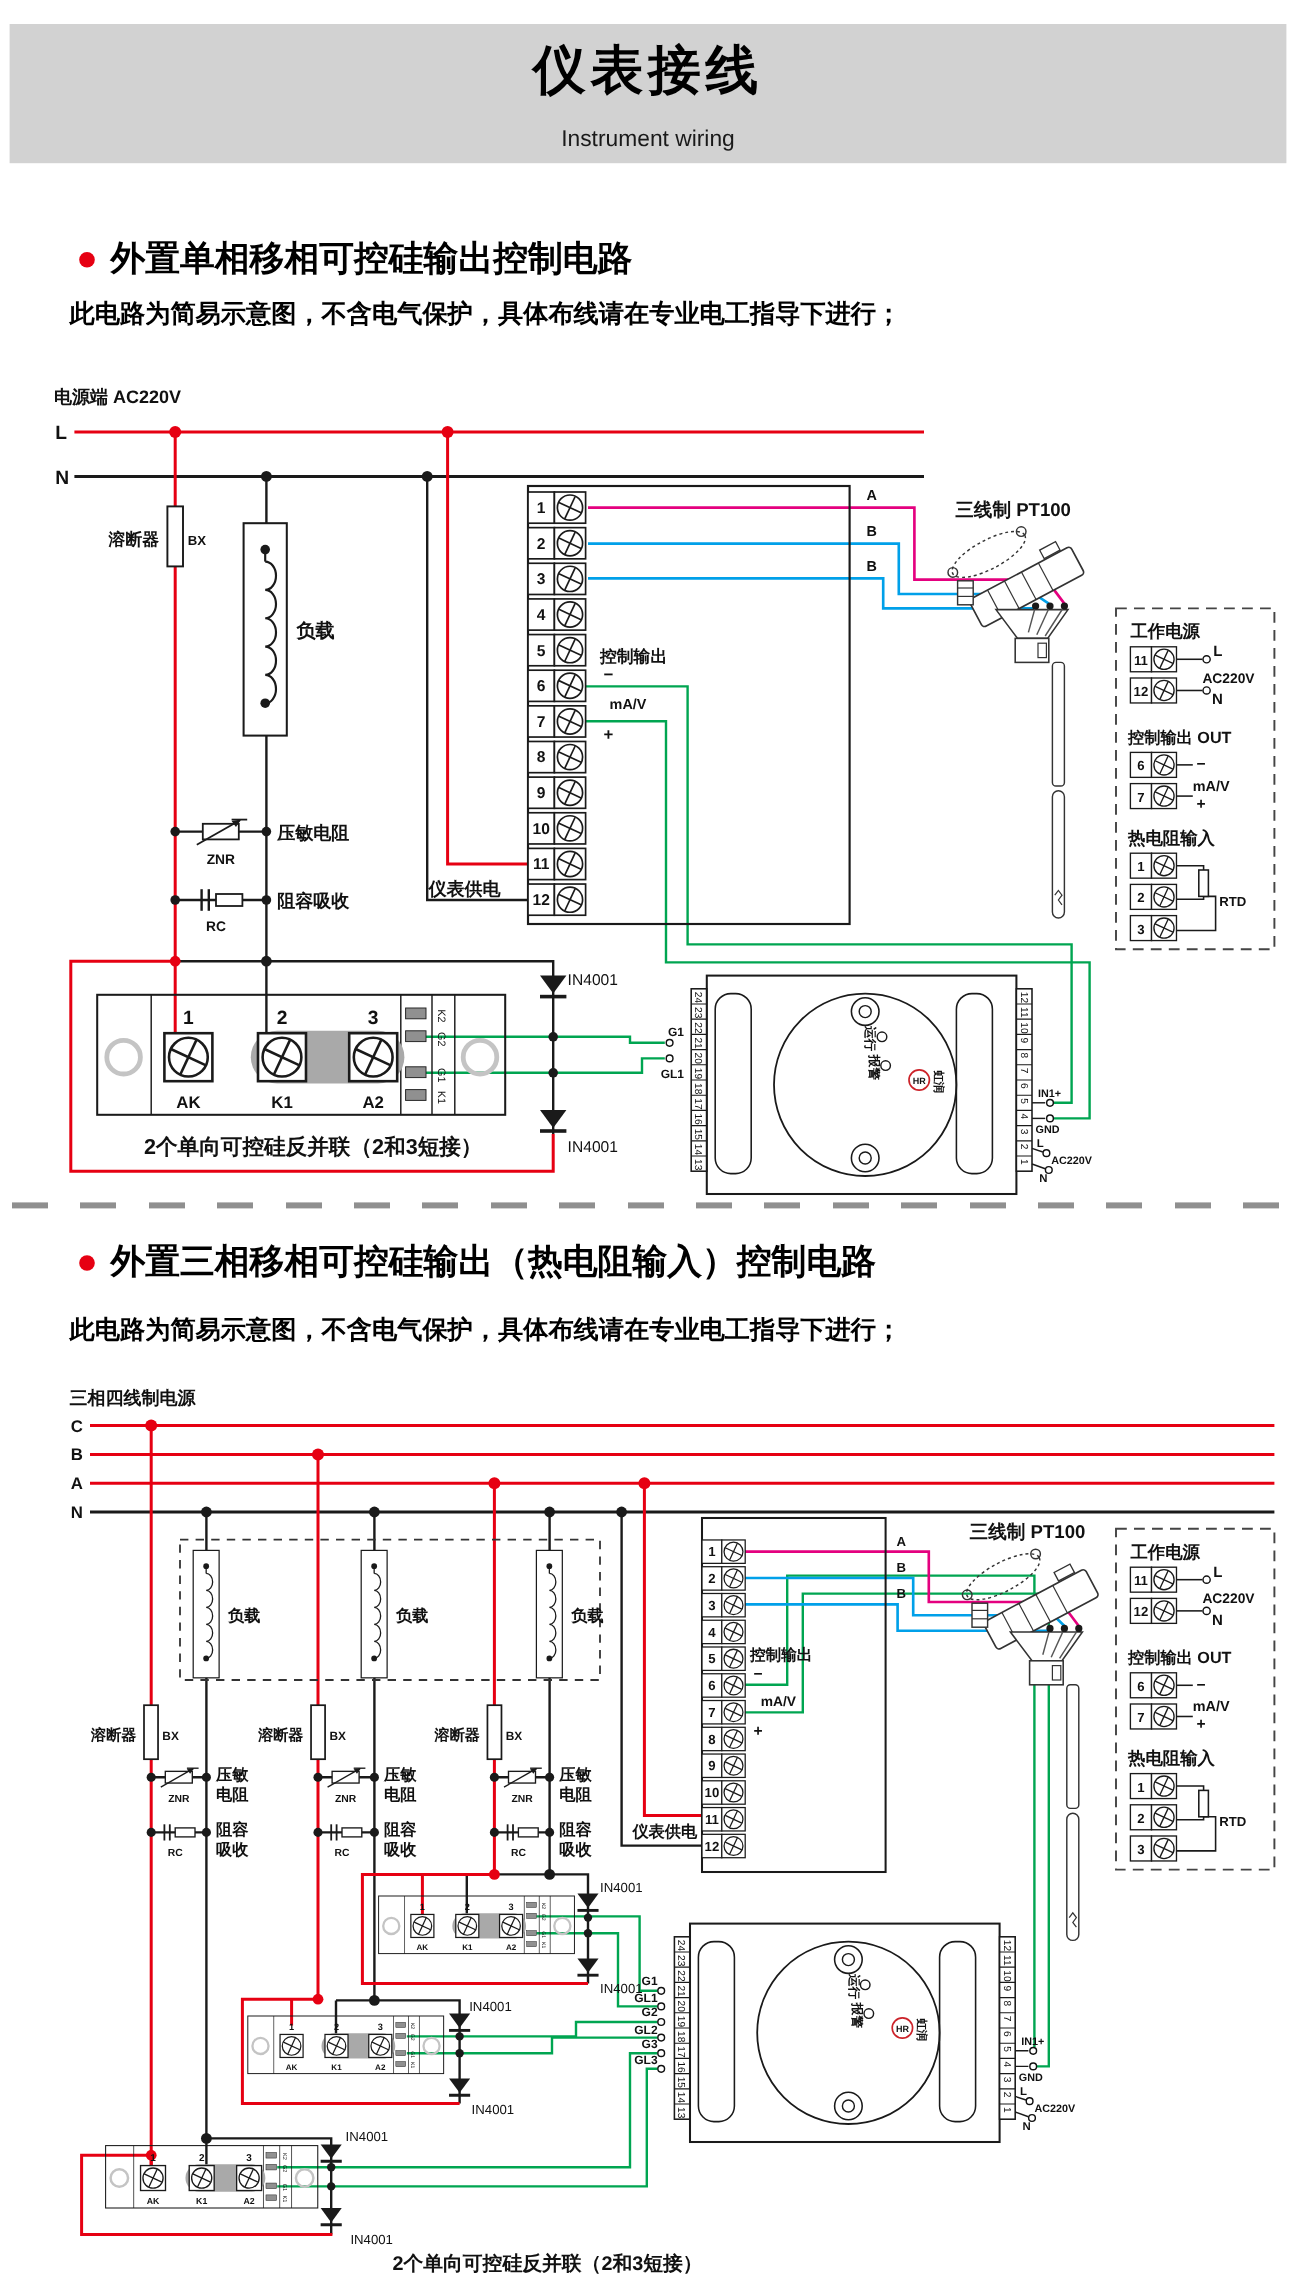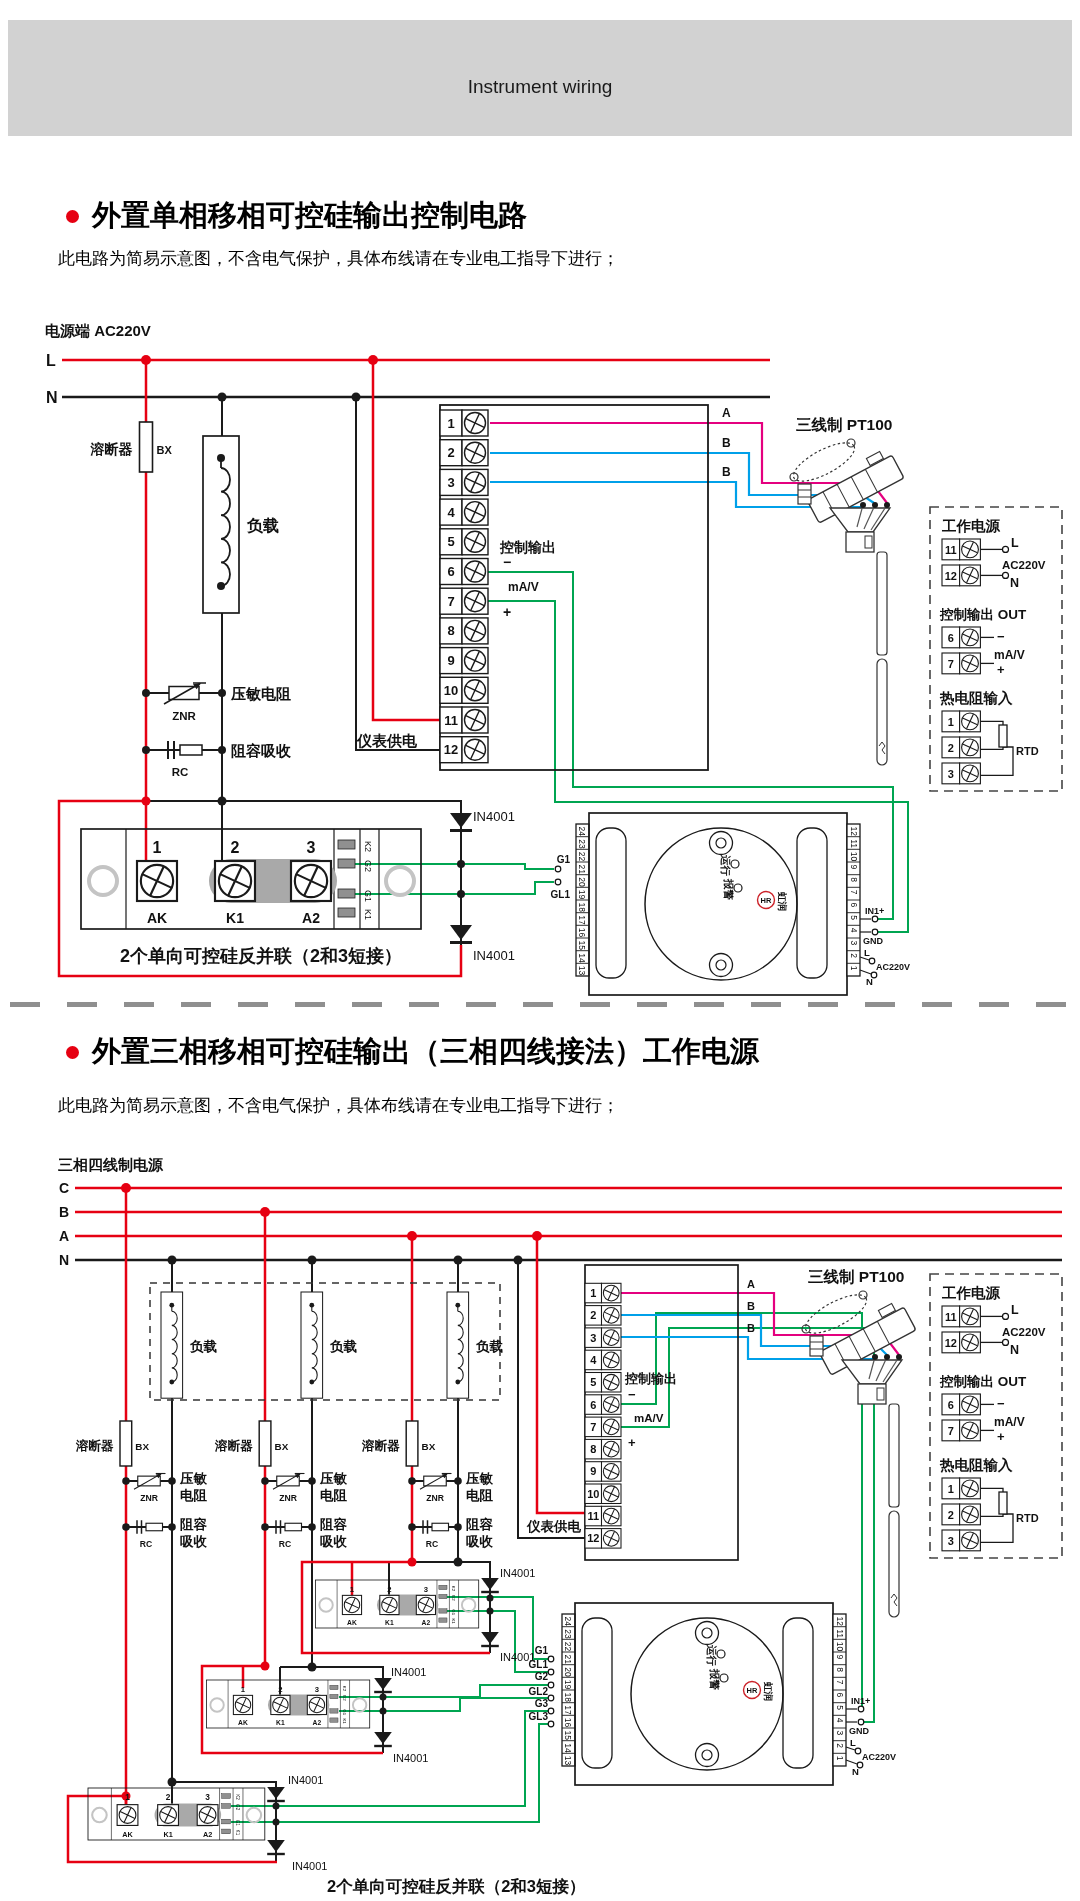--- a/index.html
+++ b/index.html
@@ -5,52 +5,53 @@
   html,body{margin:0;padding:0;background:#fff;}
   body{width:1080px;height:1901px;position:relative;overflow:hidden;
        font-family:"Liberation Sans","DejaVu Sans",sans-serif;color:#111;}
   .abs{position:absolute;}
   .banner{left:8px;top:20px;width:1064px;height:116px;background:#d2d2d2;
           display:flex;flex-direction:column;align-items:center;justify-content:center;}
   .banner .t1{font-size:44px;font-weight:bold;letter-spacing:4px;color:#000;}
   .banner .t2{font-size:19px;color:#1a1a1a;margin-top:18px;}
   .hrow{display:flex;align-items:center;font-size:29px;font-weight:bold;color:#000;}
   .dot{width:13px;height:13px;border-radius:50%;background:#e60012;margin-right:13px;flex:0 0 auto;}
-  .note{font-size:17px;font-weight:normal;color:#000;}
+  .note{font-size:21px;font-weight:bold;color:#000;}
   .sep{left:10px;top:1002px;width:1060px;height:5px;
        background:repeating-linear-gradient(90deg,#8f8f8f 0 30px,transparent 30px 57px);}
   svg{position:absolute;left:0;}
   svg text{font-family:"Liberation Sans","DejaVu Sans",sans-serif;fill:#111;}
   .b{font-weight:bold;}
   .ln{stroke:#1a1a1a;stroke-width:2;fill:none;}
   .ln25{stroke:#1a1a1a;stroke-width:2.5;fill:none;}
   .red{stroke:#e60012;stroke-width:2.5;fill:none;}
   .grn{stroke:#00a551;stroke-width:2;fill:none;}
   .mag{stroke:#e4007f;stroke-width:2.2;fill:none;}
   .blu{stroke:#00a0e9;stroke-width:2.2;fill:none;}
   .ring{stroke:#111;stroke-width:1.2;fill:#fff;}
 </style>
 </head>
 <body>
 
 <div class="abs banner">
+  <div class="t1">仪表接线</div>
   <div class="t2">Instrument wiring</div>
 </div>
 
 <div class="abs hrow" style="left:66px;top:196px;">
   <span class="dot"></span>
   <span>外置单相移相可控硅输出控制电路</span>
 </div>
 <div class="abs note" style="left:58px;top:247px;">此电路为简易示意图，不含电气保护，具体布线请在专业电工指导下进行；</div>
 
 <div class="abs sep"></div>
 
 <div class="abs hrow" style="left:66px;top:1032px;">
   <span class="dot"></span>
-  <span>外置三相移相可控硅输出（三相四线接法）工作电源</span>
+  <span>外置三相移相可控硅输出（热电阻输入）控制电路</span>
 </div>
 <div class="abs note" style="left:58px;top:1094px;">此电路为简易示意图，不含电气保护，具体布线请在专业电工指导下进行；</div>
 
 <svg width="0" height="0" style="position:absolute">
   <defs>
     <g id="sym-screw26">
       <rect x="0" y="0" width="26" height="26" fill="#fff" stroke="#1a1a1a" stroke-width="1.4"></rect>
       <circle cx="13" cy="13" r="10.5" fill="#fff" stroke="#1a1a1a" stroke-width="1.4"></circle>
       <g transform="rotate(25 13 13)" stroke="#1a1a1a" stroke-width="1.4">
         <line x1="13" y1="2.8" x2="13" y2="23.2"></line>

